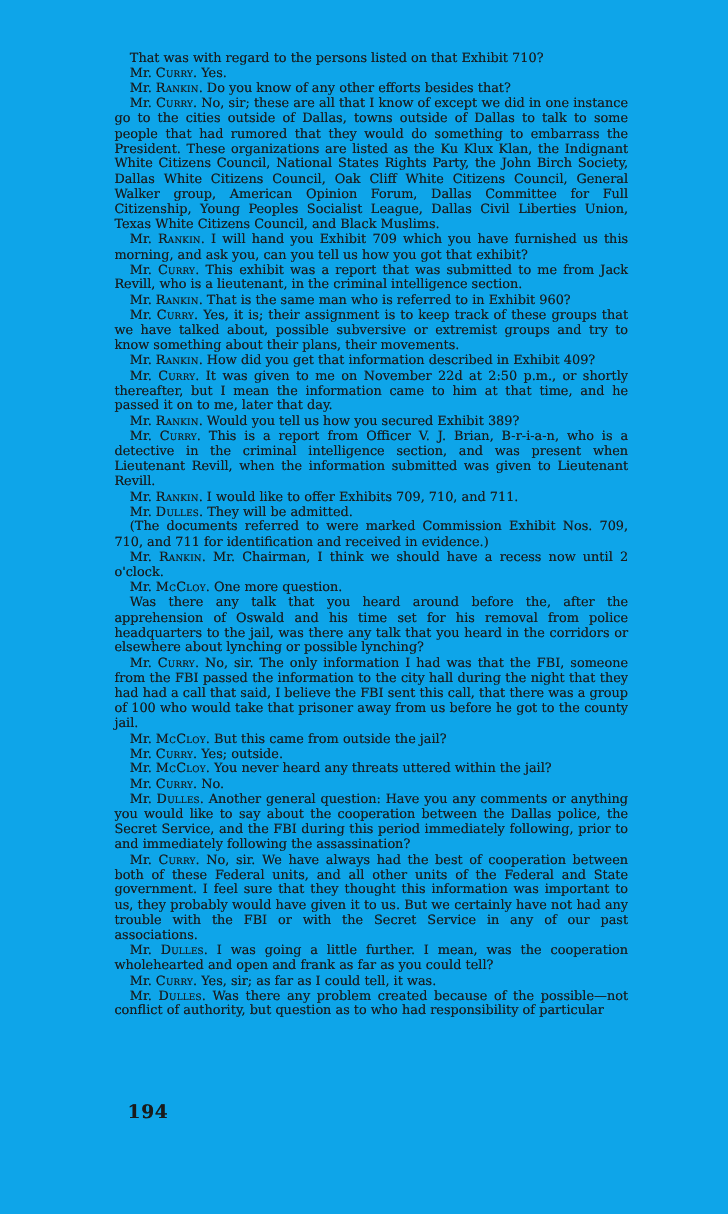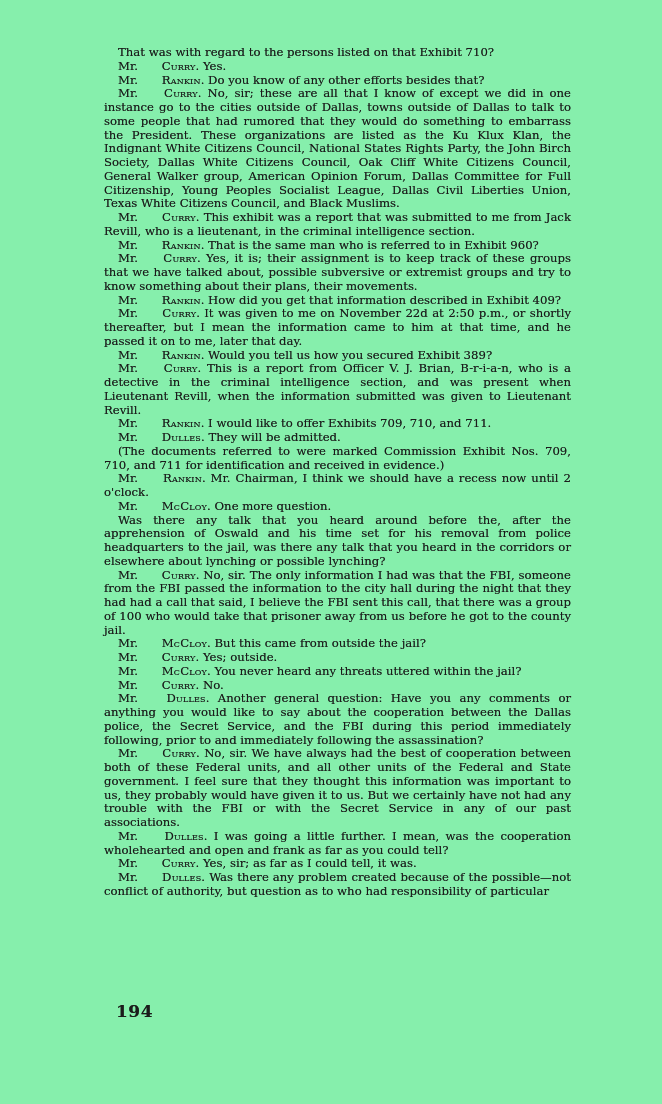--- a/index.html
+++ b/index.html
@@ -11,61 +11,61 @@
     width: 662px;
     height: 1104px;
     position: relative;
     overflow: hidden;
     font-family: "DejaVu Serif", "Liberation Serif", serif;
     color: #1b1b1b;
   }
   .page {
     position: absolute;
     inset: 0;
-    background: #86efac;
+    background: #0ea5e9;
   }
   .text-block {
     position: absolute;
     left: 104px;
     top: 46px;
     width: 467px;
     font-size: 11.7px;
     line-height: 13.75px;
     text-align: justify;
     text-shadow: 0 0 0.4px rgba(10,10,10,0.55);
   }
   .text-block p {
     margin: 0;
     padding: 0;
     text-indent: 14px;
   }
   .speaker .sc {
     font-variant: small-caps;
     letter-spacing: 0.2px;
-    margin-left: 20px;
   }
   .page-number {
     position: absolute;
     left: 116px;
     top: 1001px;
     font-size: 17px;
     letter-spacing: 0.5px;
     text-shadow: 0 0 0.4px rgba(10,10,10,0.55);
     font-weight: bold;
   }
 </style>
 </head>
 <body>
 
 <div class="page">
   <div class="text-block" id="text-block">
       <p><span>That was with regard to the persons listed on that Exhibit 710?</span></p>
       <p><span class="speaker">Mr. <span class="sc">Curry</span>. </span><span>Yes.</span></p>
       <p><span class="speaker">Mr. <span class="sc">Rankin</span>. </span><span>Do you know of any other efforts besides that?</span></p>
       <p><span class="speaker">Mr. <span class="sc">Curry</span>. </span><span>No, sir; these are all that I know of except we did in one instance go to the cities outside of Dallas, towns outside of Dallas to talk to some people that had rumored that they would do something to embarrass the President. These organizations are listed as the Ku Klux Klan, the Indignant White Citizens Council, National States Rights Party, the John Birch Society, Dallas White Citizens Council, Oak Cliff White Citizens Council, General Walker group, American Opinion Forum, Dallas Committee for Full Citizenship, Young Peoples Socialist League, Dallas Civil Liberties Union, Texas White Citizens Council, and Black Muslims.</span></p>
+      <p><span class="speaker">Mr. <span class="sc">Rankin</span>. </span><span>I will hand you Exhibit 709 which you have furnished us this morning, and ask you, can you tell us how you got that exhibit?</span></p>
       <p><span class="speaker">Mr. <span class="sc">Curry</span>. </span><span>This exhibit was a report that was submitted to me from Jack Revill, who is a lieutenant, in the criminal intelligence section.</span></p>
       <p><span class="speaker">Mr. <span class="sc">Rankin</span>. </span><span>That is the same man who is referred to in Exhibit 960?</span></p>
       <p><span class="speaker">Mr. <span class="sc">Curry</span>. </span><span>Yes, it is; their assignment is to keep track of these groups that we have talked about, possible subversive or extremist groups and try to know something about their plans, their movements.</span></p>
       <p><span class="speaker">Mr. <span class="sc">Rankin</span>. </span><span>How did you get that information described in Exhibit 409?</span></p>
       <p><span class="speaker">Mr. <span class="sc">Curry</span>. </span><span>It was given to me on November 22d at 2:50 p.m., or shortly thereafter, but I mean the information came to him at that time, and he passed it on to me, later that day.</span></p>
       <p><span class="speaker">Mr. <span class="sc">Rankin</span>. </span><span>Would you tell us how you secured Exhibit 389?</span></p>
       <p><span class="speaker">Mr. <span class="sc">Curry</span>. </span><span>This is a report from Officer V. J. Brian, B-r-i-a-n, who is a detective in the criminal intelligence section, and was present when Lieutenant Revill, when the information submitted was given to Lieutenant Revill.</span></p>
       <p><span class="speaker">Mr. <span class="sc">Rankin</span>. </span><span>I would like to offer Exhibits 709, 710, and 711.</span></p>
       <p><span class="speaker">Mr. <span class="sc">Dulles</span>. </span><span>They will be admitted.</span></p>
       <p><span>(The documents referred to were marked Commission Exhibit Nos. 709, 710, and 711 for identification and received in evidence.)</span></p>

